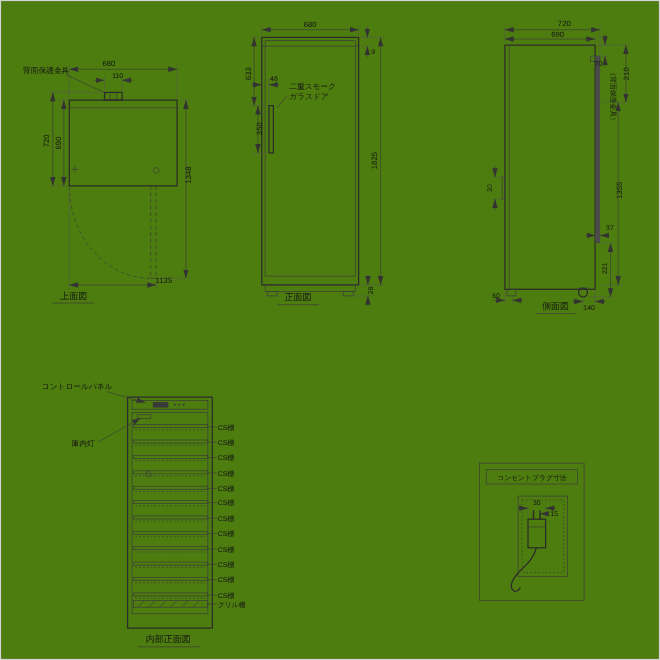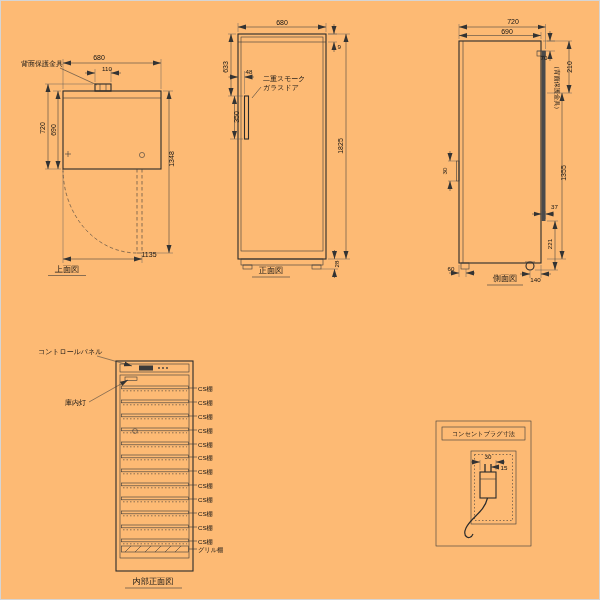--- a/index.html
+++ b/index.html
@@ -1,19 +1,19 @@
 <!DOCTYPE html>
 <html><head>
 <meta charset="utf-8">
 <style>
   html,body{margin:0;padding:0;background:#e9e9e9;}
   .page{
     position:relative;
     width:600px;height:600px;
-    background:#fdba74;
+    background:#4d7c0f;
     border:1px solid #d5d5d5;
     box-sizing:border-box;
     font-family:"Liberation Sans", sans-serif;
     overflow:hidden;
   }
   svg{position:absolute;left:0;top:0;}
   .obj{fill:none;stroke:#2b2b2b;stroke-width:1.1;}
   .thin{fill:none;stroke:#3a3a3a;stroke-width:0.6;}
   .ext{fill:none;stroke:#5a5a5a;stroke-width:0.45;}
   .dim{fill:none;stroke:#3a3a3a;stroke-width:0.55;marker-start:url(#as);marker-end:url(#ae);}

